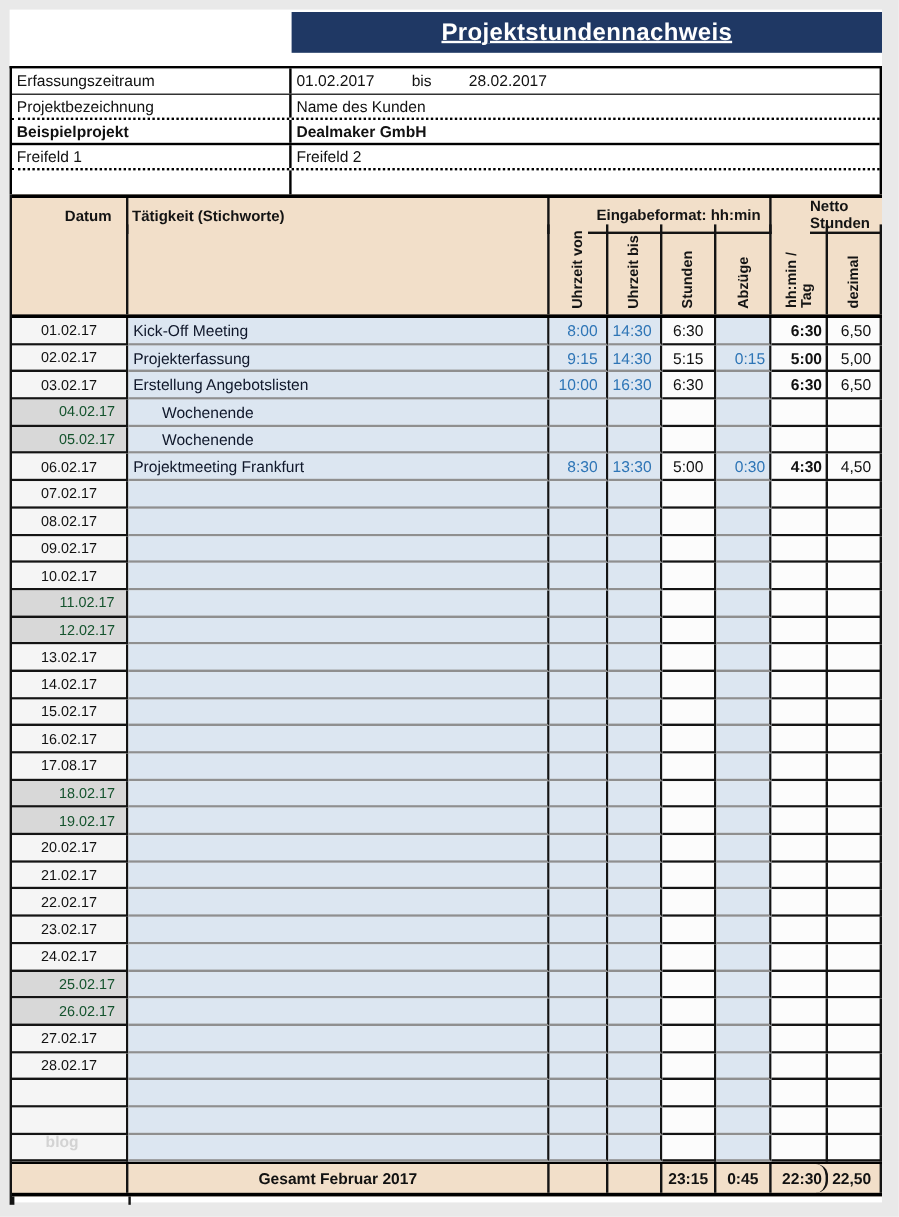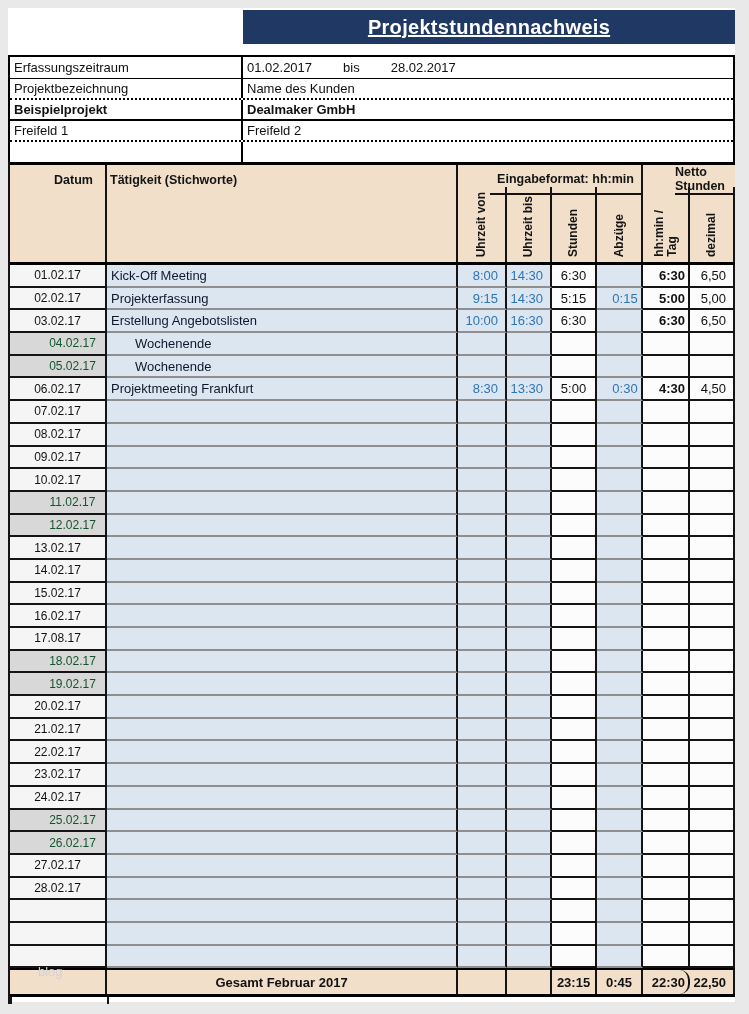--- a/index.html
+++ b/index.html
@@ -104,22 +104,22 @@
   }
   .fc{box-sizing:border-box;display:flex;align-items:center;font-size:13px;border-right:2px solid #141414;}
   .fc.center{justify-content:center;}
   .fc.right{justify-content:flex-end;padding-right:3px;border-radius:10px;}
   .fc.right-pad{justify-content:flex-end;padding-right:7px;}
   
   .remnant{height:7px;border-left:2px solid #141414;position:relative;}
   .remnant .tick{position:absolute;left:95px;top:0;width:2px;height:7px;background:#141414;}
   
   .watermark{
-    position:absolute;left:30px;top:956px;z-index:5;
-    font-size:13px;color:#d3d3d3;font-weight:normal;
+    position:absolute;left:30px;top:936px;z-index:5;
+    font-size:13px;color:#d3d3d3;font-weight:bold;
   }
 </style>
 </head>
 <body>
 
 <div class="page">
 
   <div class="titlebar">
     <span>Projektstundennachweis</span>
   </div>

